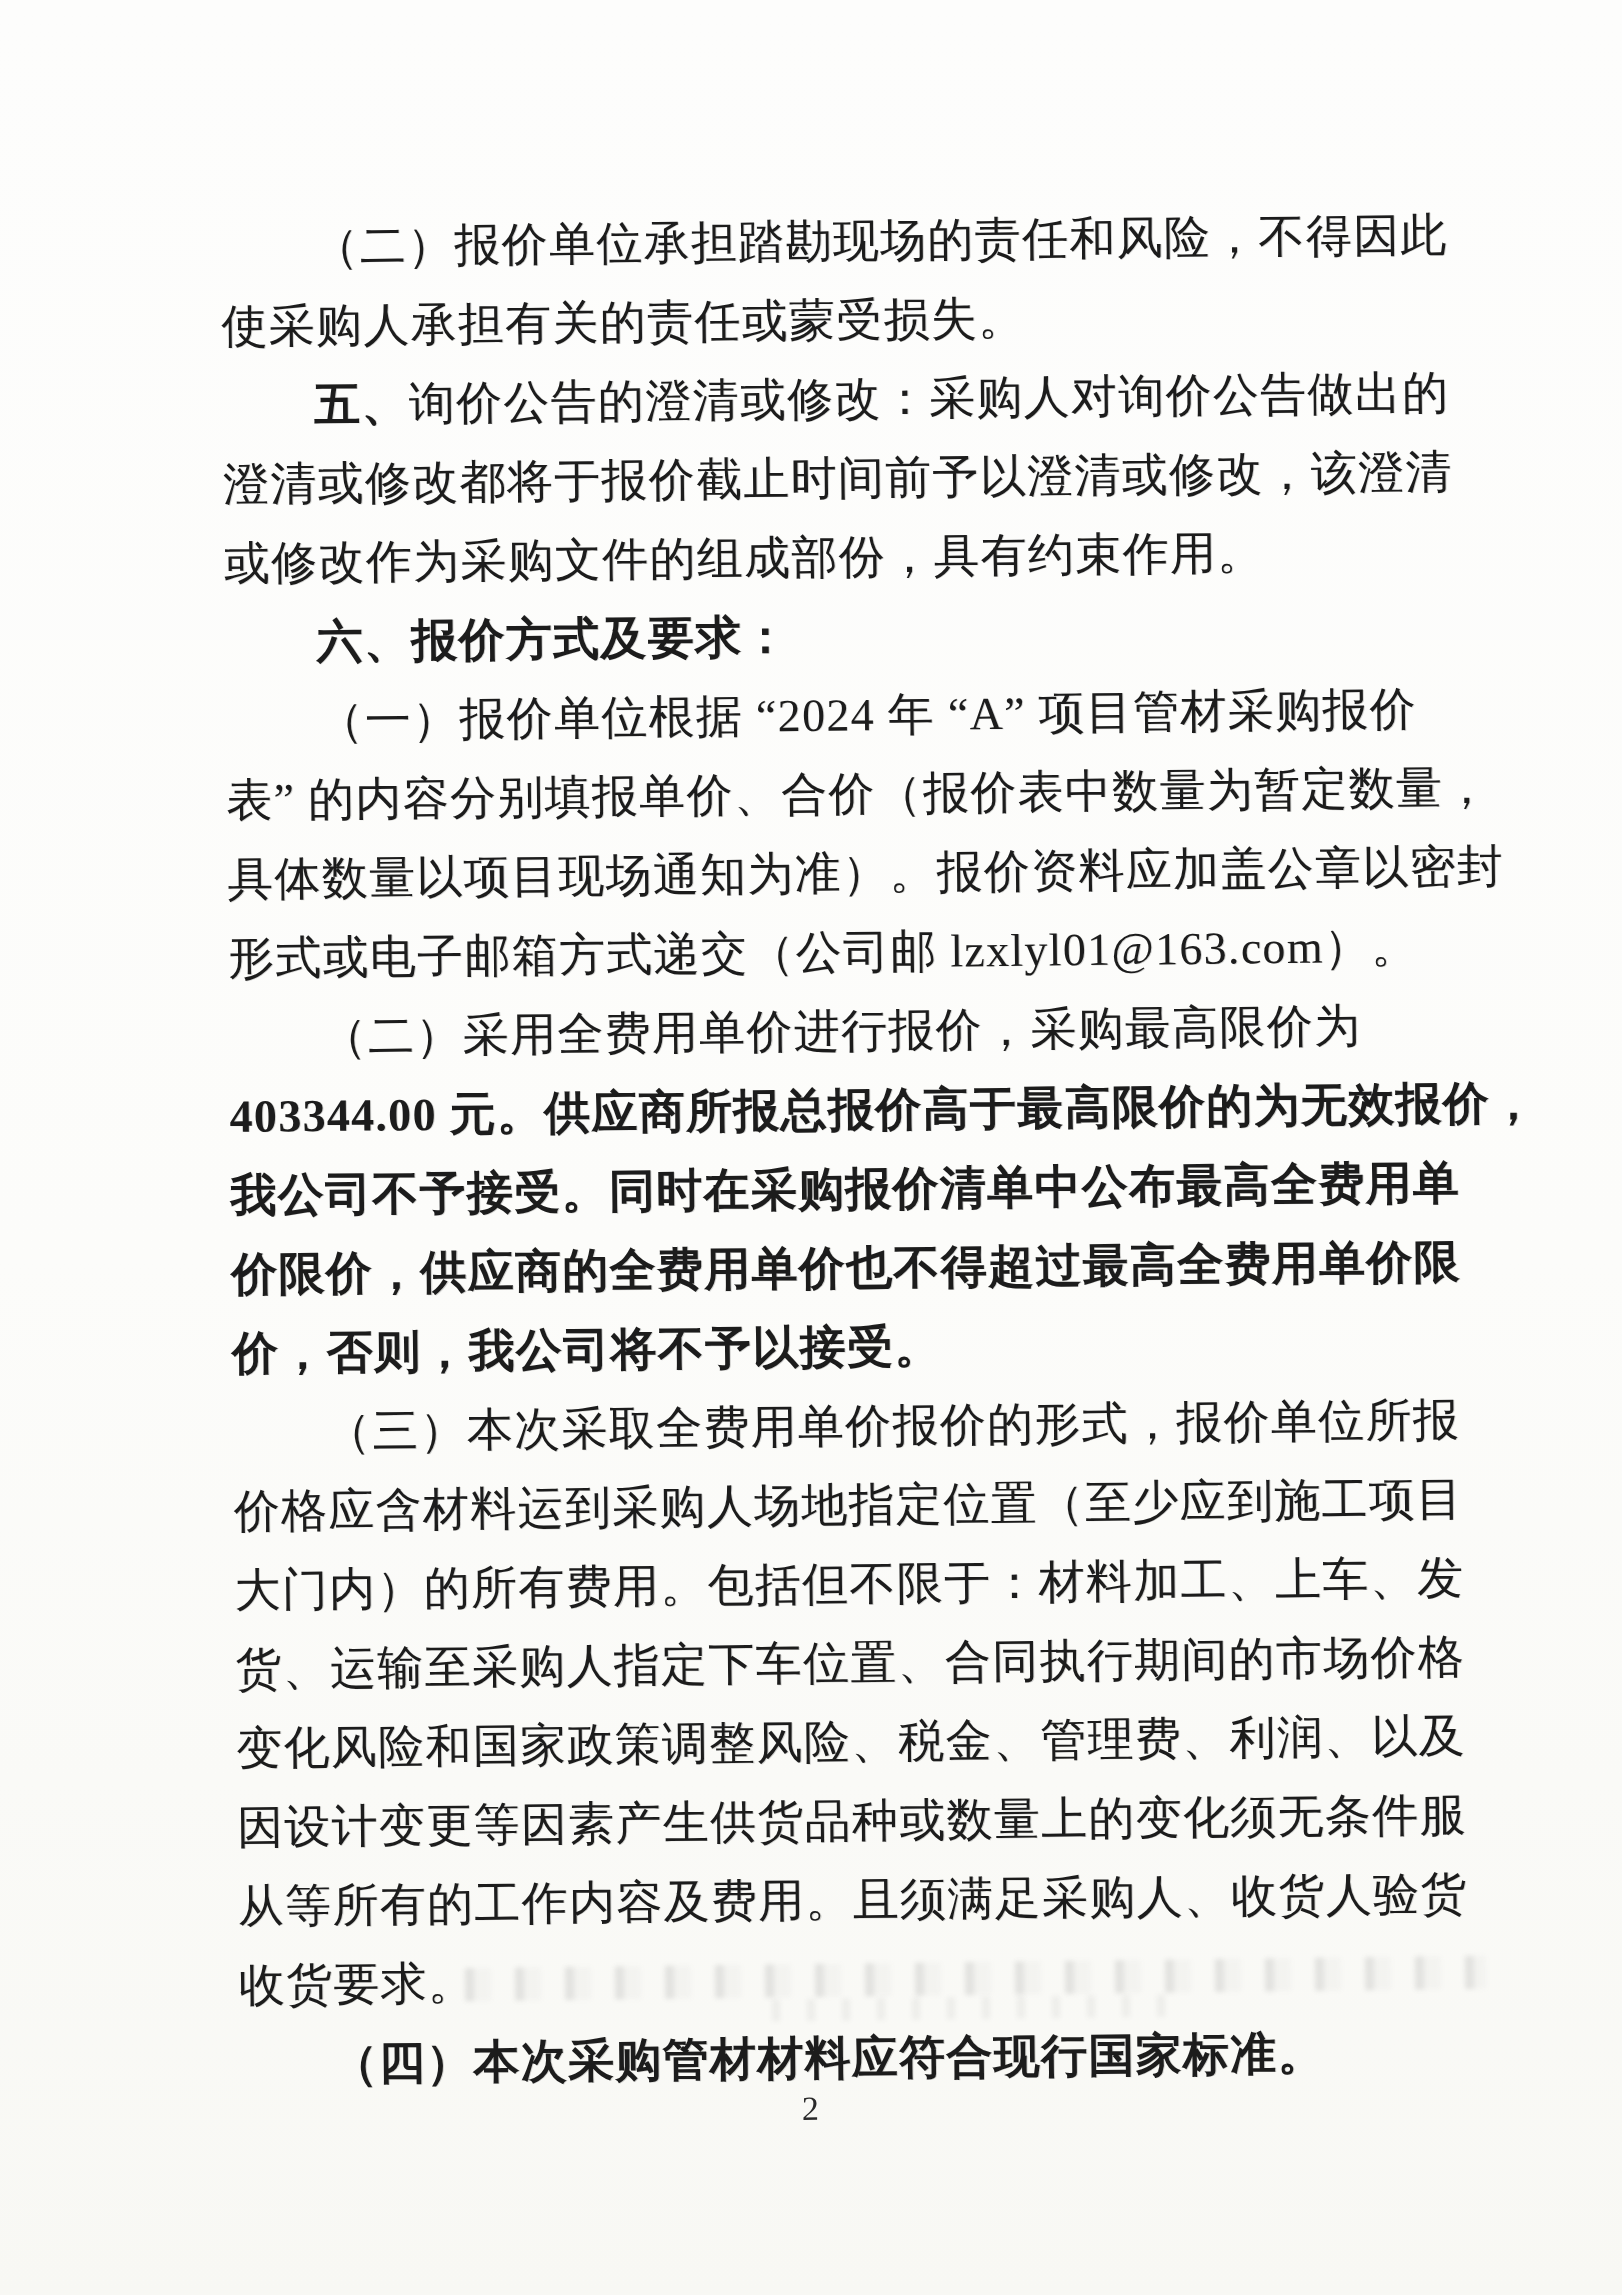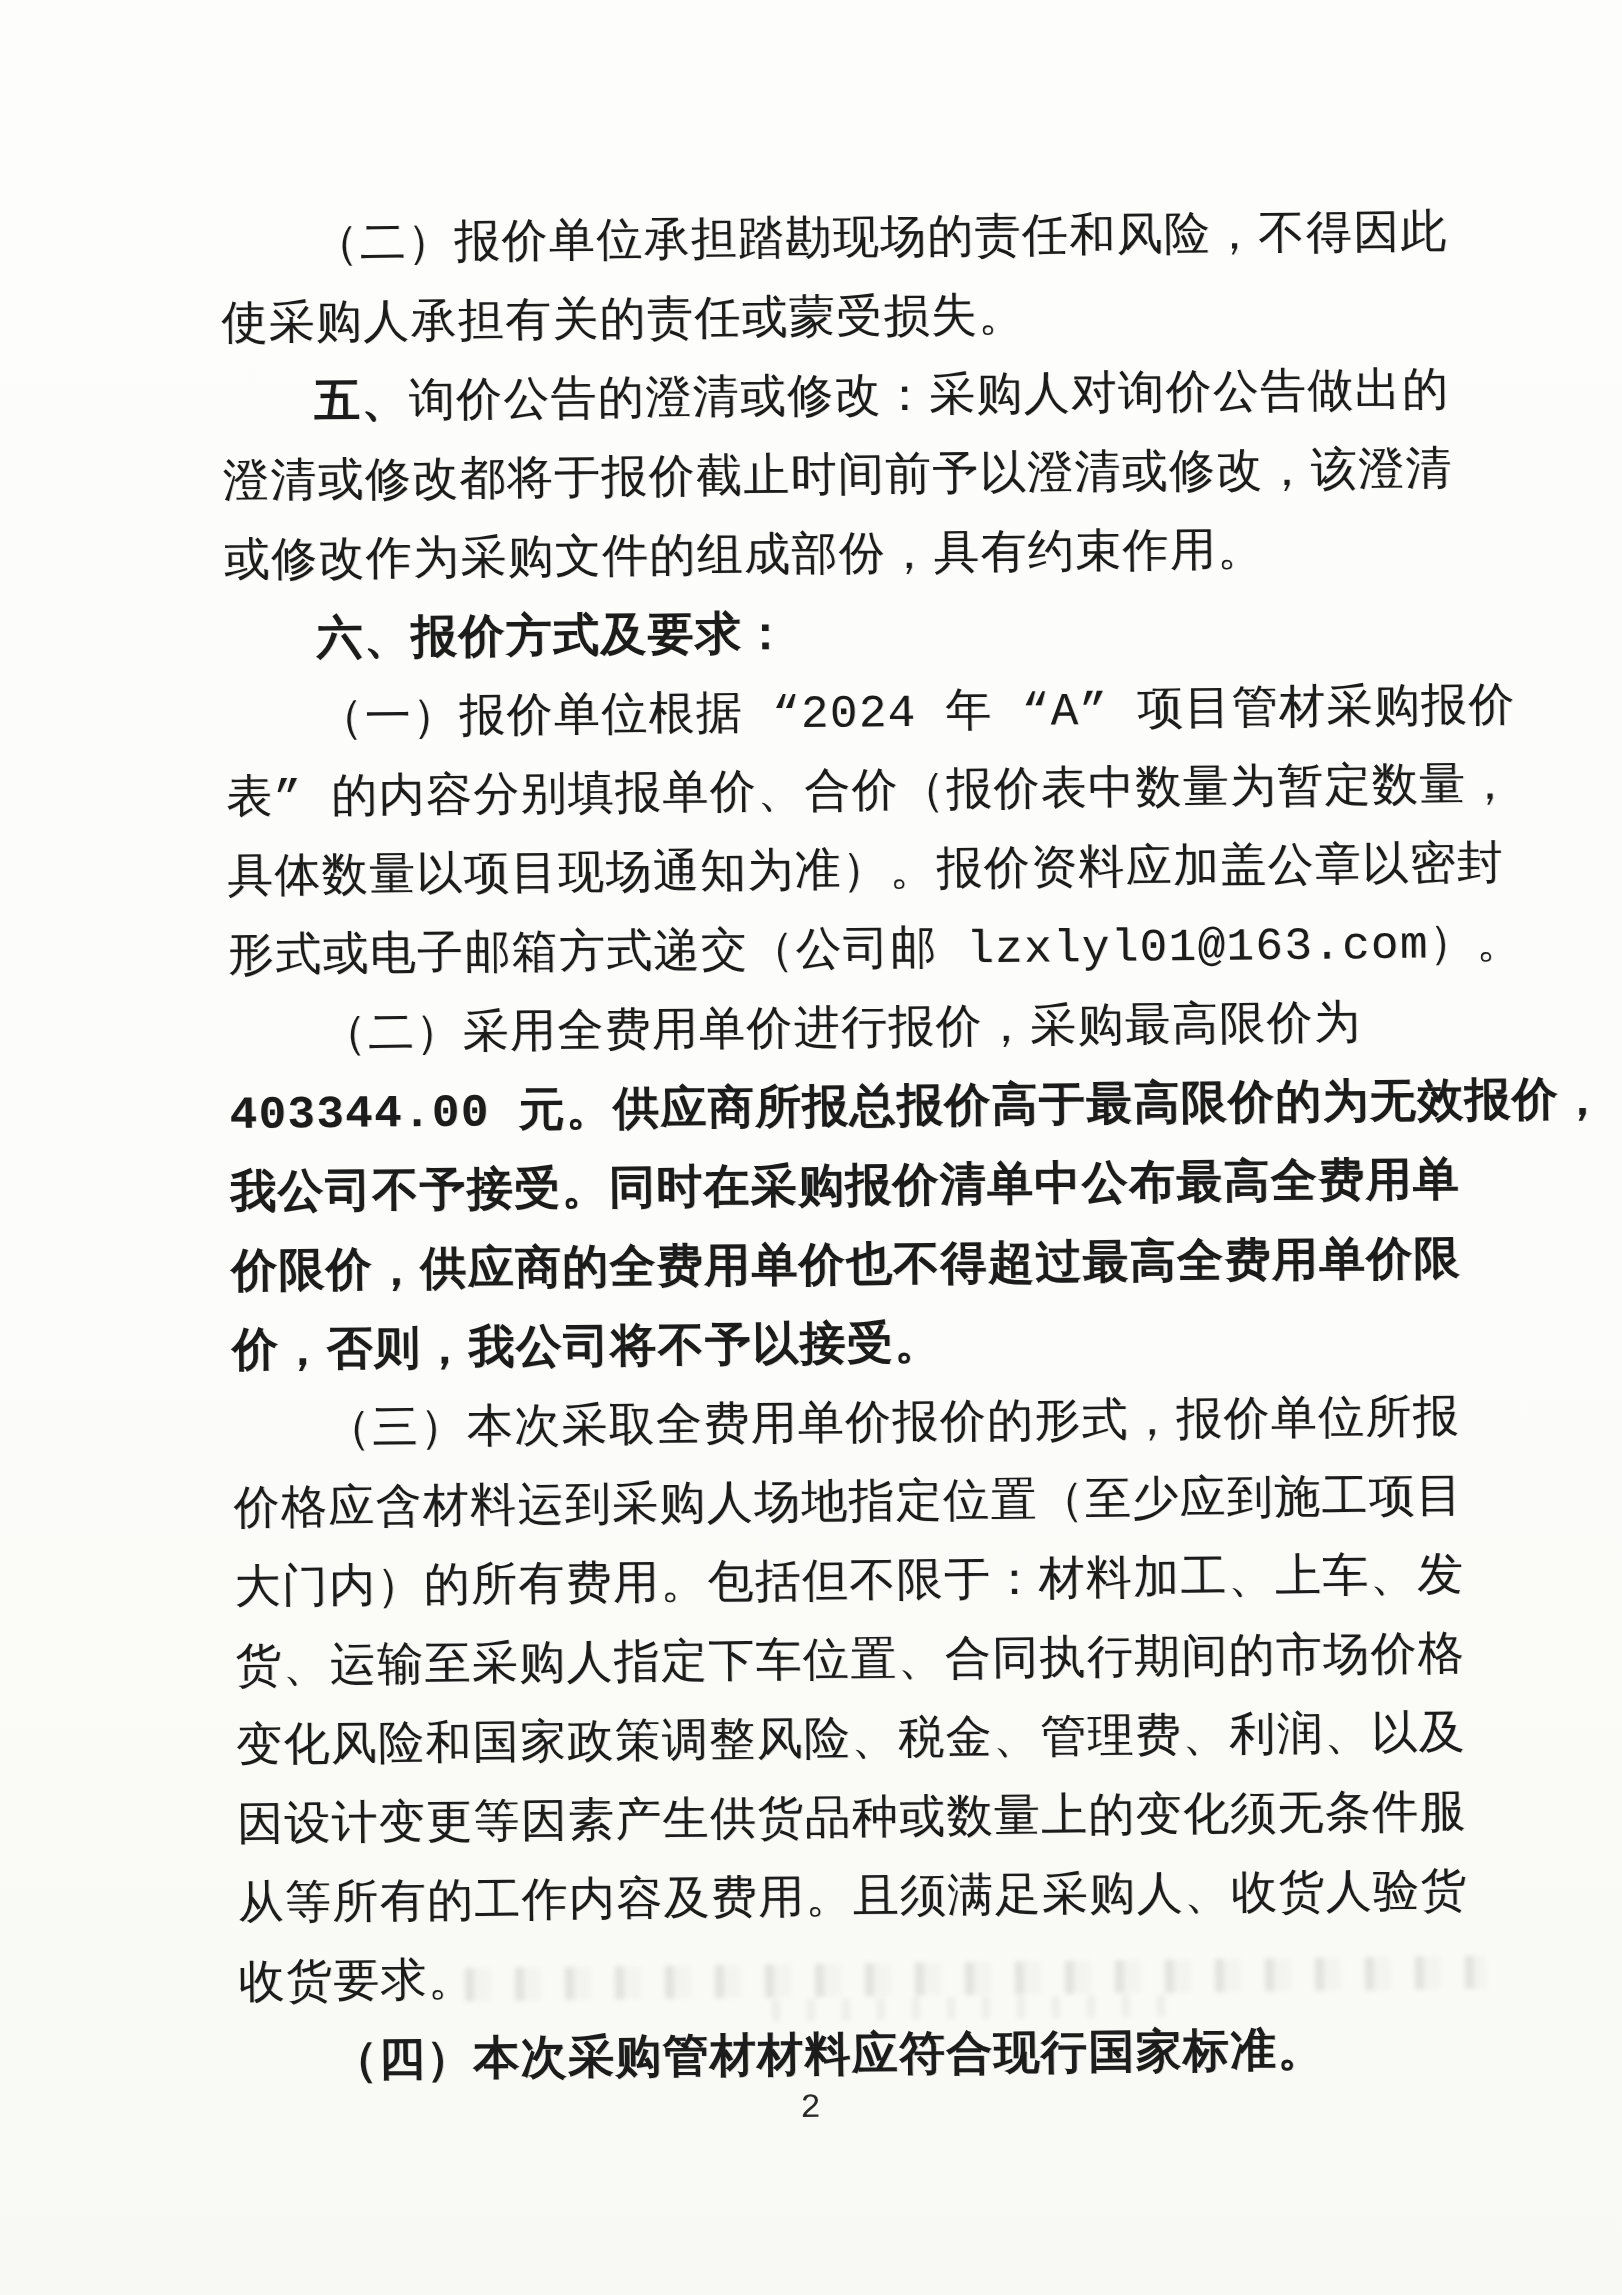--- a/index.html
+++ b/index.html
@@ -7,21 +7,20 @@
     width: 1623px; height: 2295px;
     background: #ffffff;
     font-family: "Liberation Serif", "DejaVu Serif", serif;
   }
   .sheet {
     position: relative;
     width: 1623px; height: 2295px;
     overflow: hidden;
     background: linear-gradient(180deg, #fdfdfc 0%, #fcfcfa 55%, #f8f8f4 100%);
     color: #1c1c1c;
-    font-family: Liberation Mono, monospace;
   }
   .textblock {
     position: absolute;
     left: 230px; top: 202px; width: 1161px;
     transform: rotate(-0.6deg);
     transform-origin: 50% 50%;
   }
   .line {
     height: 79px;
     line-height: 79px;

